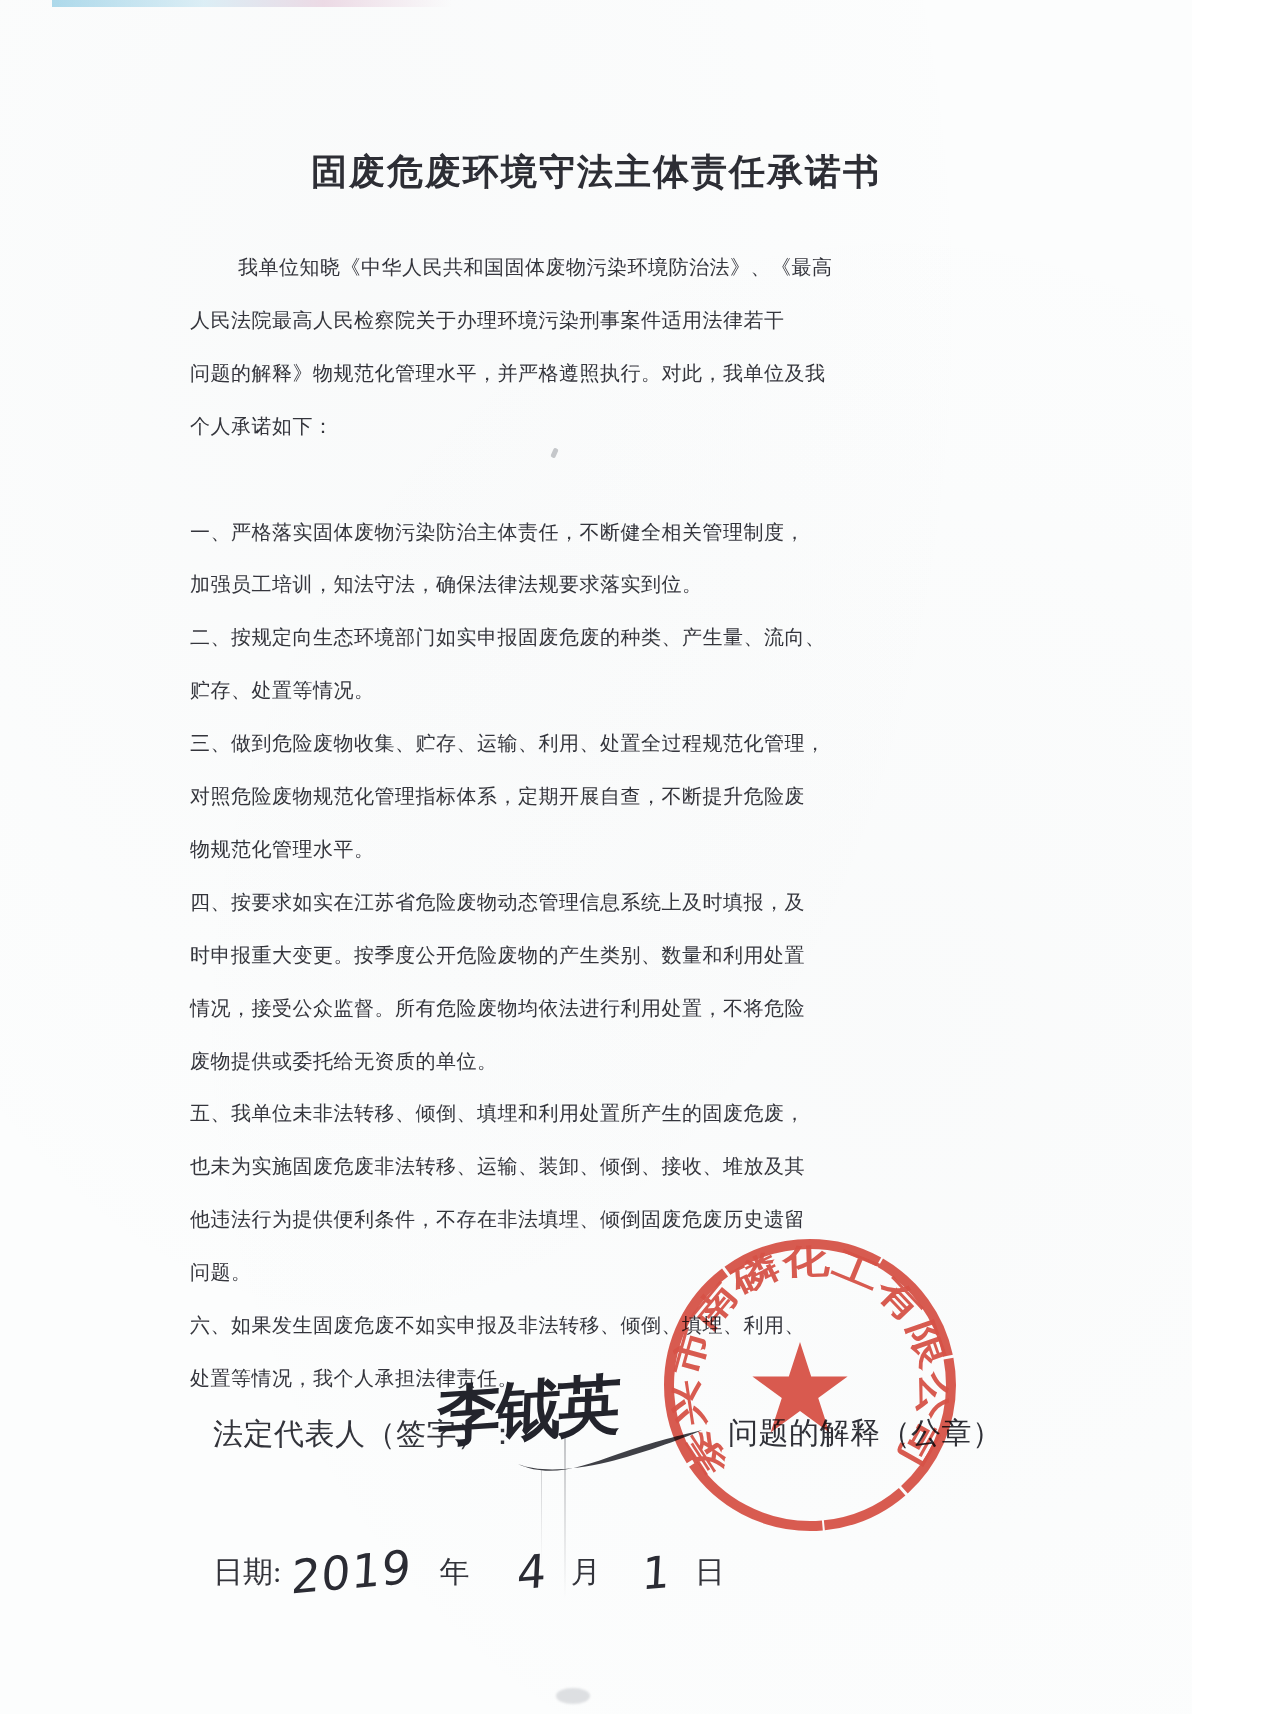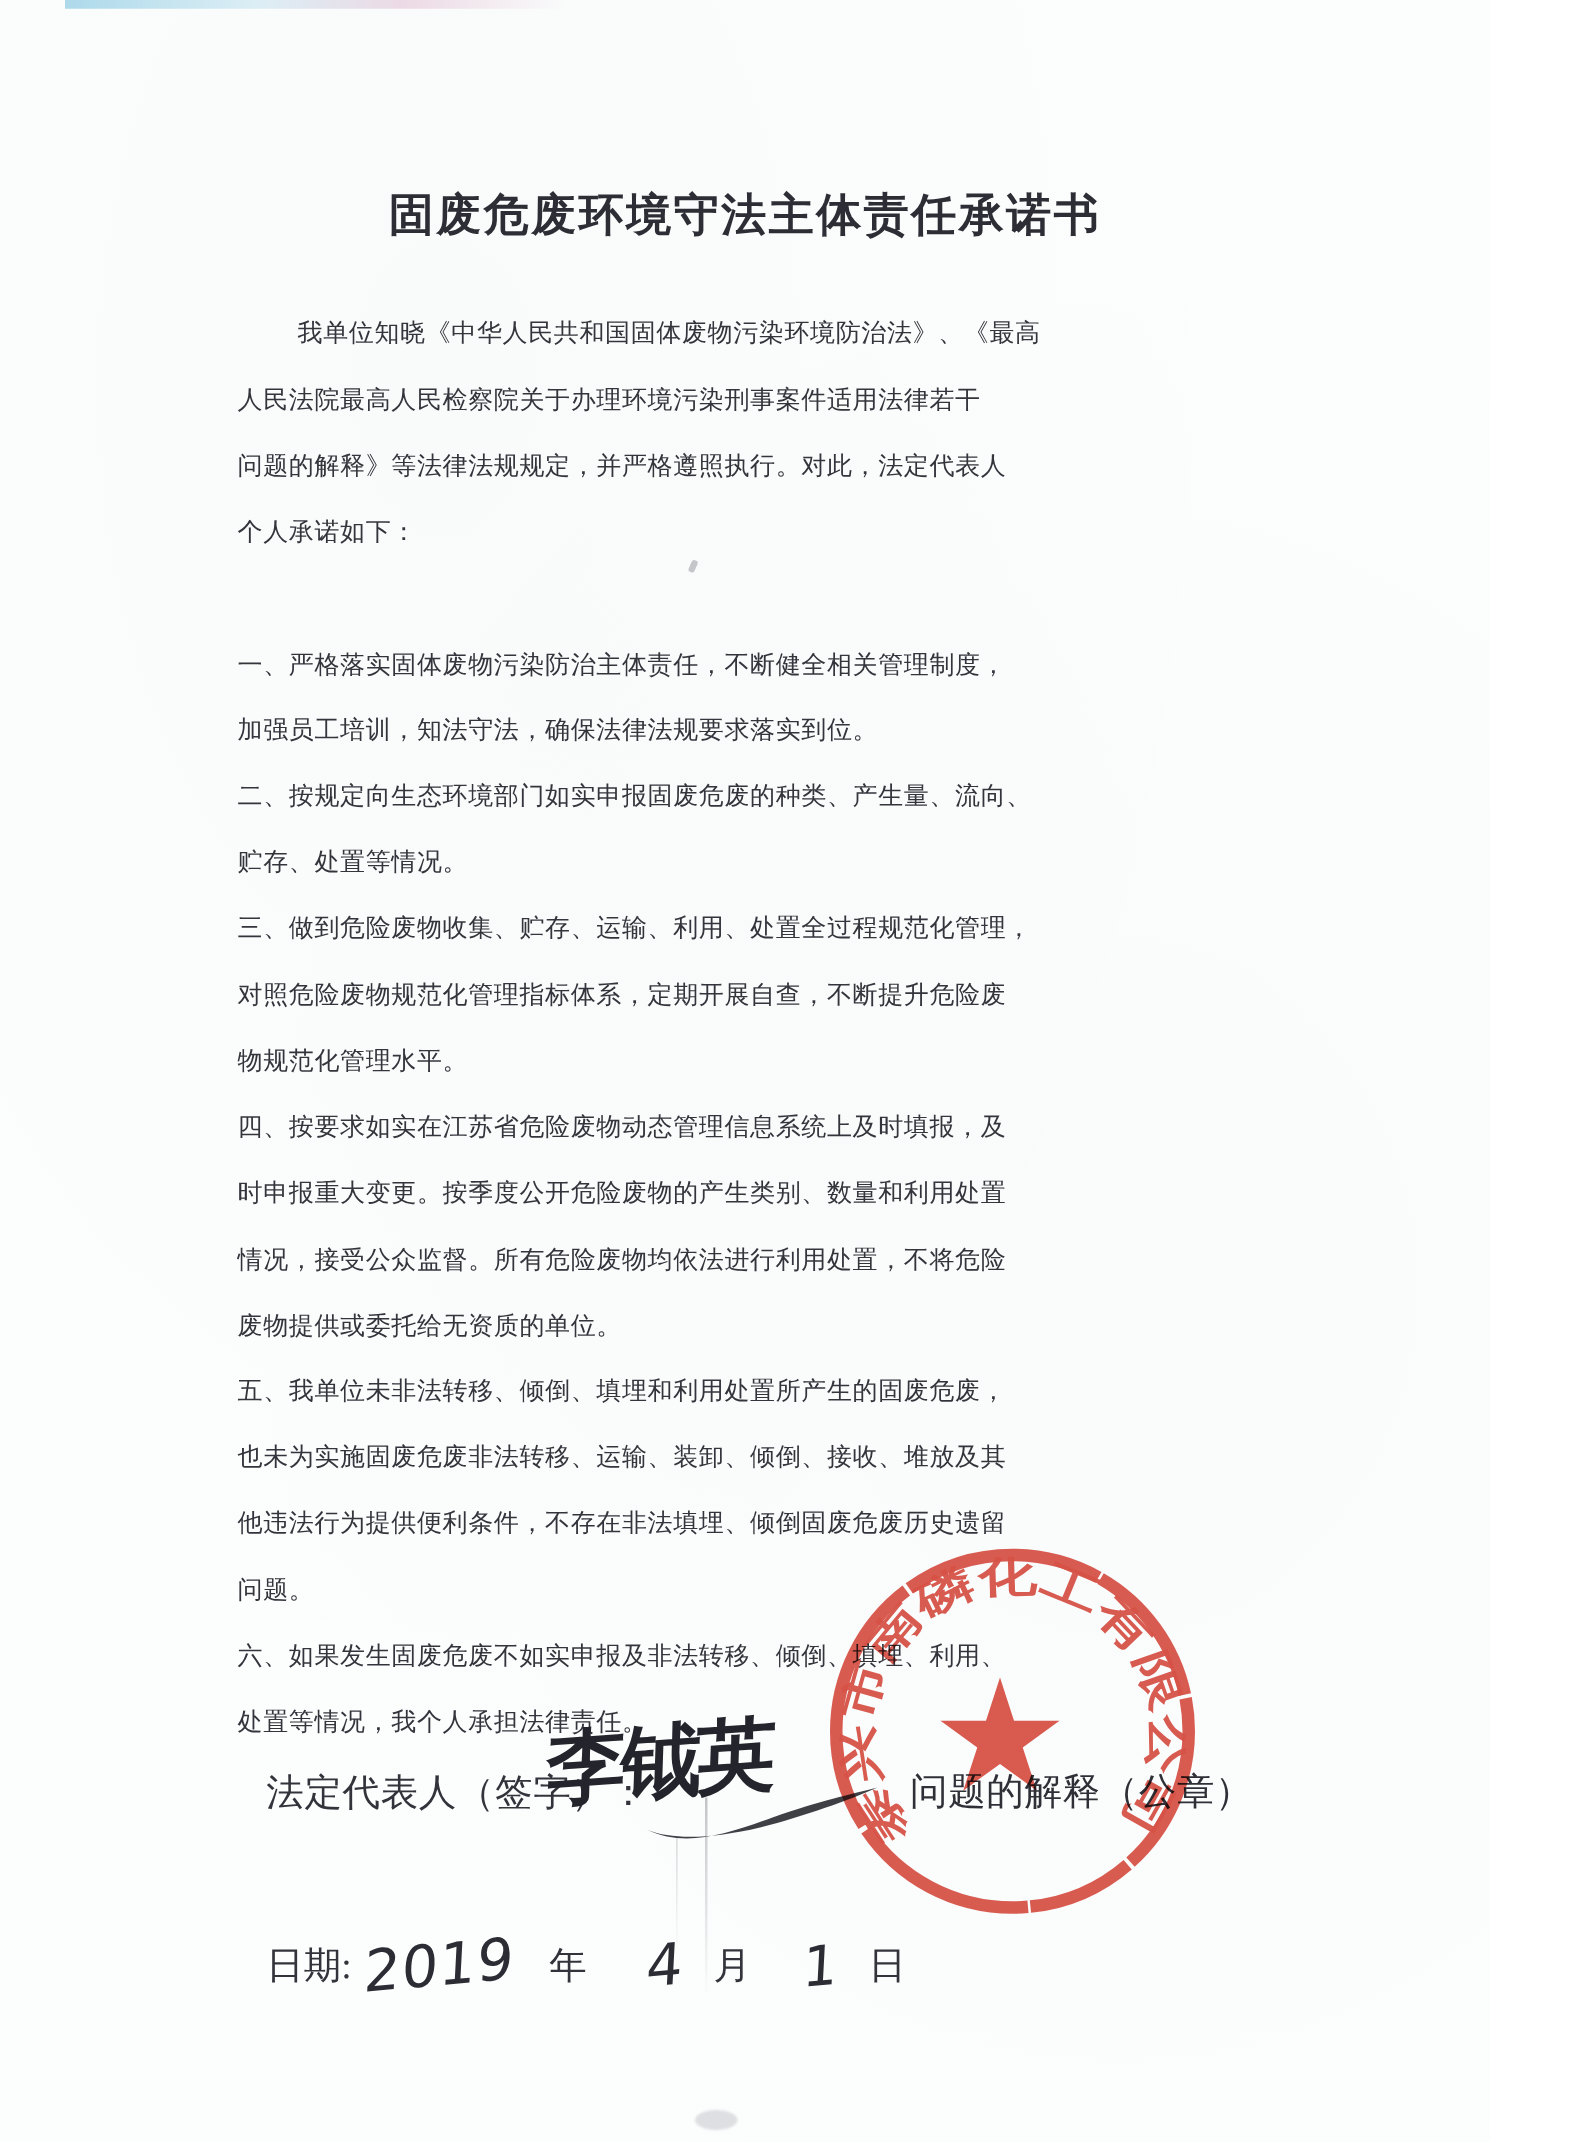--- a/index.html
+++ b/index.html
@@ -68,21 +68,21 @@
 
 <div class="page">
 
   <div class="edge-streak"></div>
 
   <div class="title">固废危废环境守法主体责任承诺书</div>
 
   <div class="body-text">
     <div class="line indent">我单位知晓《中华人民共和国固体废物污染环境防治法》、《最高</div>
     <div class="line">人民法院最高人民检察院关于办理环境污染刑事案件适用法律若干</div>
-    <div class="line">问题的解释》等法律法规规定，并严格遵照执行。对此，法定代表人</div>
+    <div class="line">问题的解释》物规范化管理水平，并严格遵照执行。对此，我单位及我</div>
     <div class="line">个人承诺如下：</div>
     <div class="line"></div>
     <div class="line">一、严格落实固体废物污染防治主体责任，不断健全相关管理制度，</div>
     <div class="line">加强员工培训，知法守法，确保法律法规要求落实到位。</div>
     <div class="line">二、按规定向生态环境部门如实申报固废危废的种类、产生量、流向、</div>
     <div class="line">贮存、处置等情况。</div>
     <div class="line">三、做到危险废物收集、贮存、运输、利用、处置全过程规范化管理，</div>
     <div class="line">对照危险废物规范化管理指标体系，定期开展自查，不断提升危险废</div>
     <div class="line">物规范化管理水平。</div>
     <div class="line">四、按要求如实在江苏省危险废物动态管理信息系统上及时填报，及</div>

